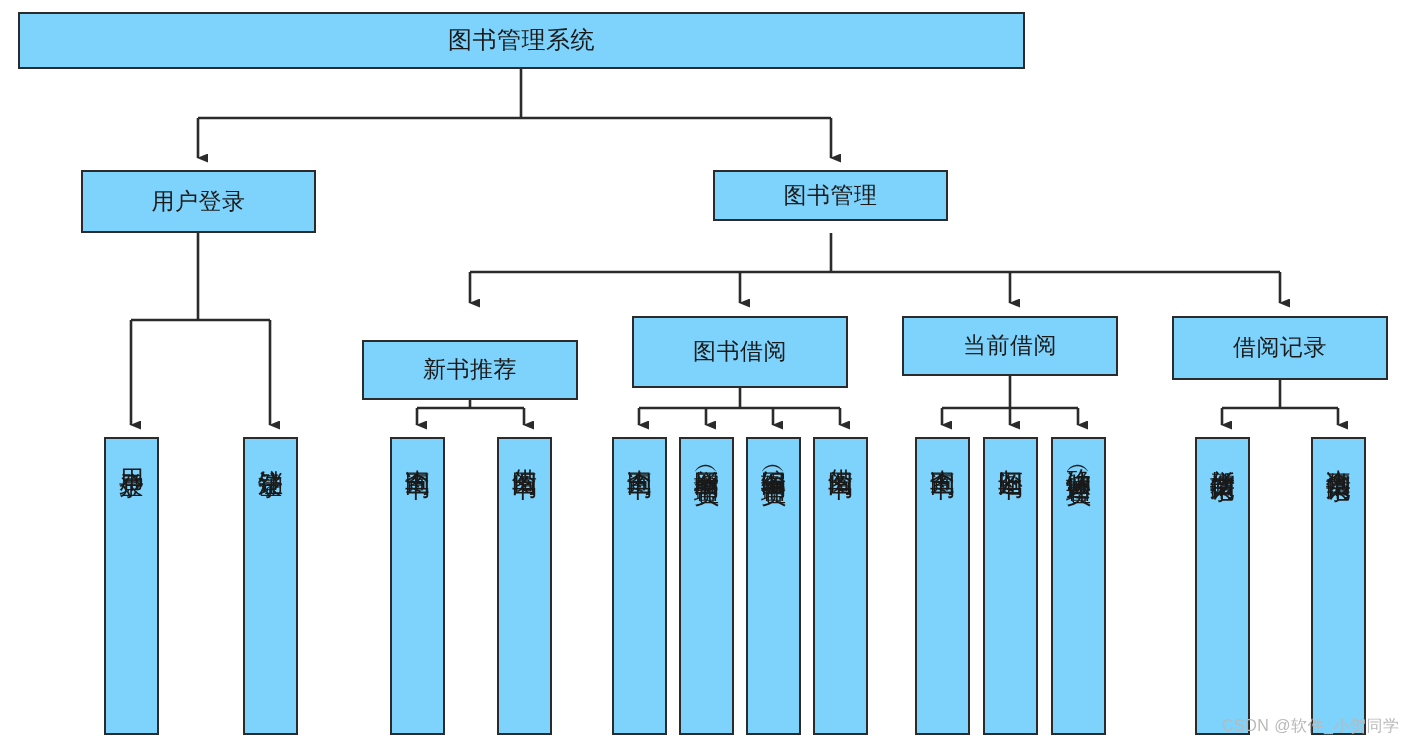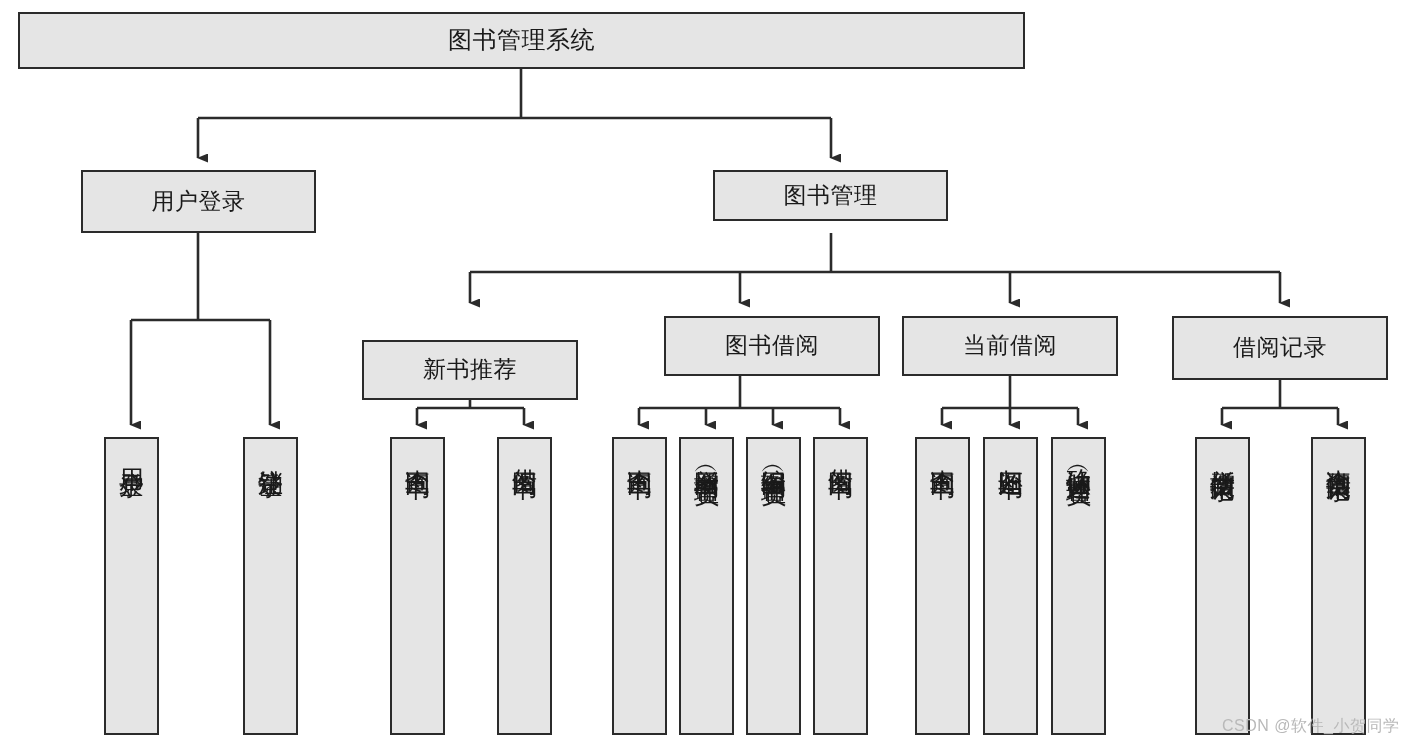--- a/index.html
+++ b/index.html
@@ -26,21 +26,21 @@
     left: 0;
     top: 0;
     width: 1405px;
     height: 747px;
     pointer-events: none;
   }
   .node {
     position: absolute;
     box-sizing: border-box;
     border: 2px solid #2b2b2b;
-    background: #e5e5e5;
+    background: #7dd3fc;
     display: flex;
     align-items: center;
     justify-content: center;
     color: #1a1a1a;
   }
   .node-label {
     display: block;
     text-align: center;
     line-height: 1.18;
     white-space: pre;
@@ -136,21 +136,21 @@
   <div class="node horizontal" style="left:81px; top:170px; width:235px; height:63px;">
     <span class="node-label">用户登录</span>
   </div>
   <div class="node horizontal" style="left:713px; top:170px; width:235px; height:51px;">
     <span class="node-label">图书管理</span>
   </div>
 
   <div class="node horizontal" style="left:362px; top:316px; width:216px; height:60px;margin-top:24px;">
     <span class="node-label">新书推荐</span>
   </div>
-  <div class="node horizontal" style="left:632px; top:316px; width:216px; height:60px;margin-left:32px;">
+  <div class="node horizontal" style="left:632px; top:316px; width:216px; height:72px;">
     <span class="node-label">图书借阅</span>
   </div>
   <div class="node horizontal" style="left:902px; top:316px; width:216px; height:60px;">
     <span class="node-label">当前借阅</span>
   </div>
   <div class="node horizontal" style="left:1172px; top:316px; width:216px; height:64px;">
     <span class="node-label">借阅记录</span>
   </div>
 
   <div class="node vertical" style="left:104px; top:437px; width:55px; height:298px;">

